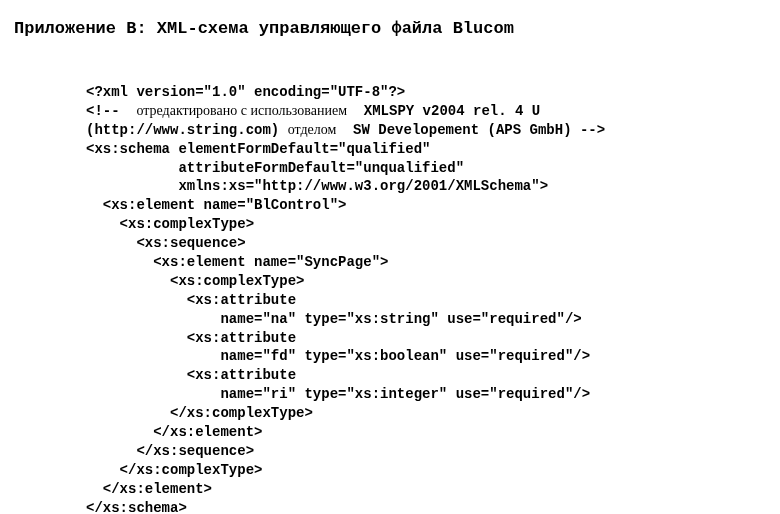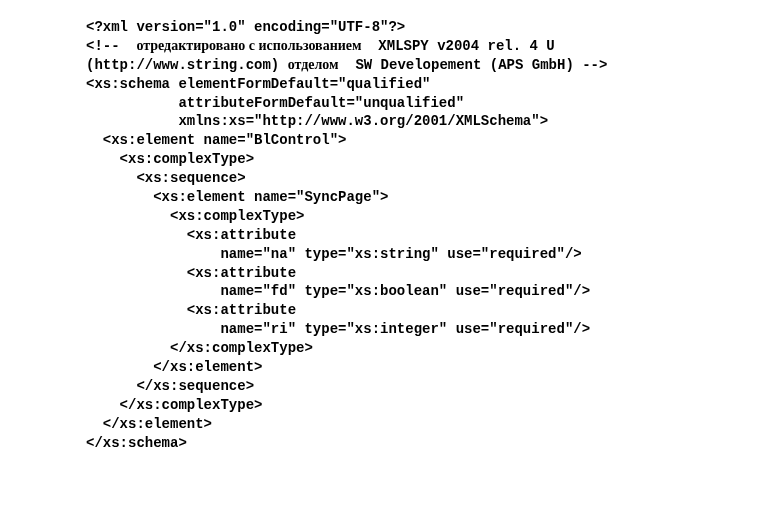--- a/index.html
+++ b/index.html
@@ -25,28 +25,29 @@
     font-weight: bold;
     margin-bottom: 42px;
   }
   .code-block {
     margin-left: 72px;
     white-space: pre;
     font-family: "Courier New", Courier, monospace;
   }
   .serif {
     font-family: "Times New Roman", Times, serif;
-    font-weight: bold;
+    font-weight: normal;
   }
 </style>
 </head>
 <body>
 
 <div class="page">
 
+  <div class="heading">Приложение B: XML-схема управляющего файла Blucom</div>
 
   <div class="code-block"><span>&lt;?xml version="1.0" encoding="UTF-8"?&gt;</span>
 <span>&lt;!--  </span><span class="serif">отредактировано с использованием</span><span>  XMLSPY v2004 rel. 4 U</span>
 <span>(http://www.string.com) </span><span class="serif">отделом</span><span>  SW Developement (APS GmbH) --&gt;</span>
 <span>&lt;xs:schema elementFormDefault="qualified"</span>
 <span>           attributeFormDefault="unqualified"</span>
 <span>           xmlns:xs="http://www.w3.org/2001/XMLSchema"&gt;</span>
 <span>  &lt;xs:element name="BlControl"&gt;</span>
 <span>    &lt;xs:complexType&gt;</span>
 <span>      &lt;xs:sequence&gt;</span>

